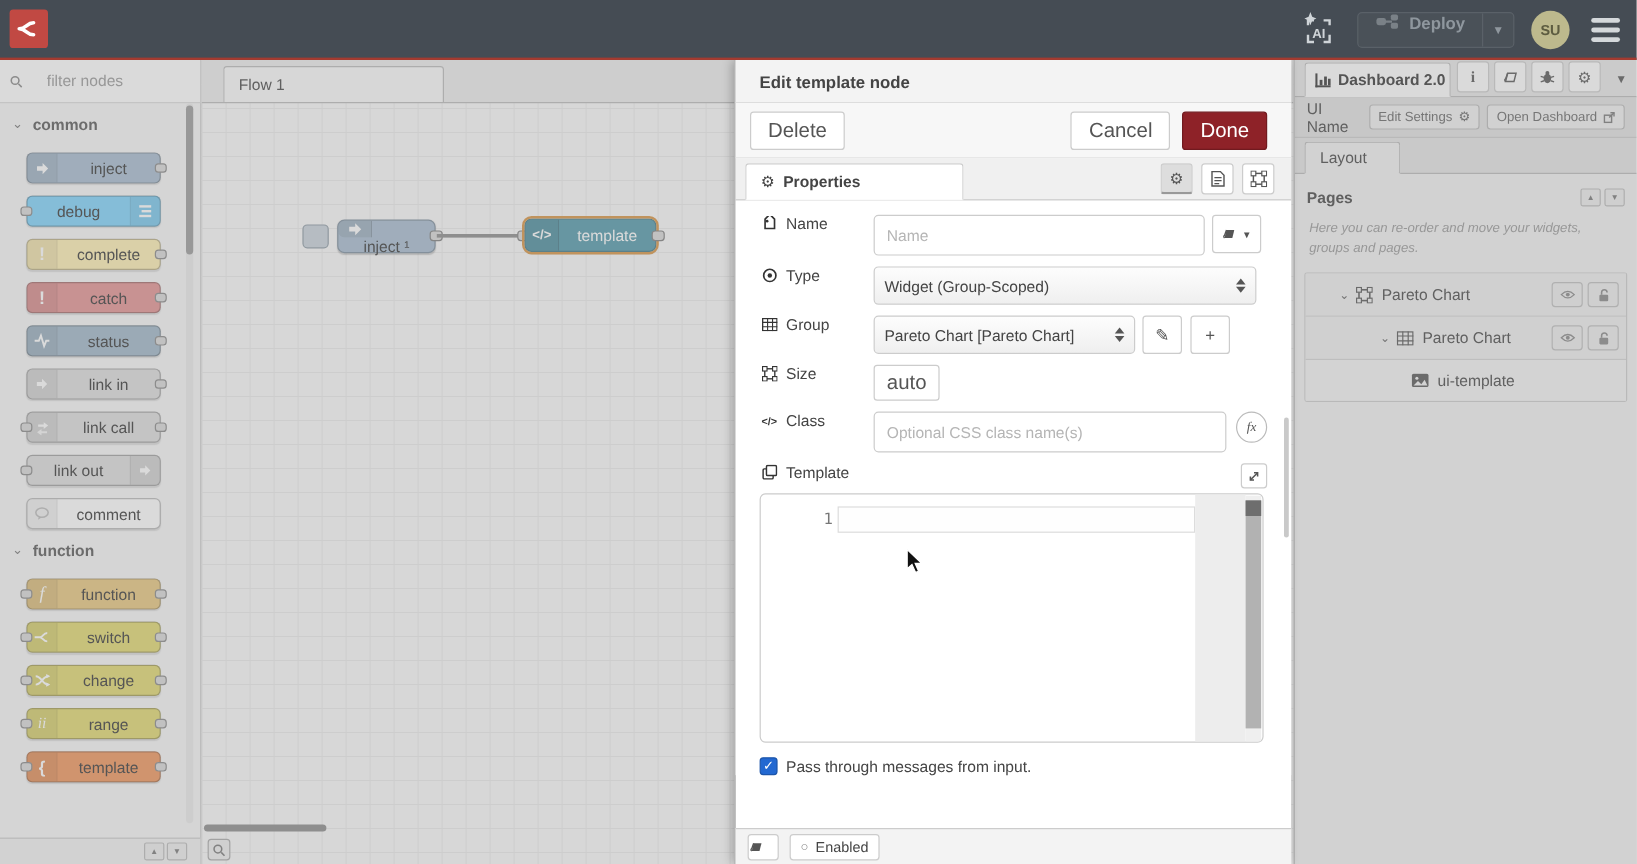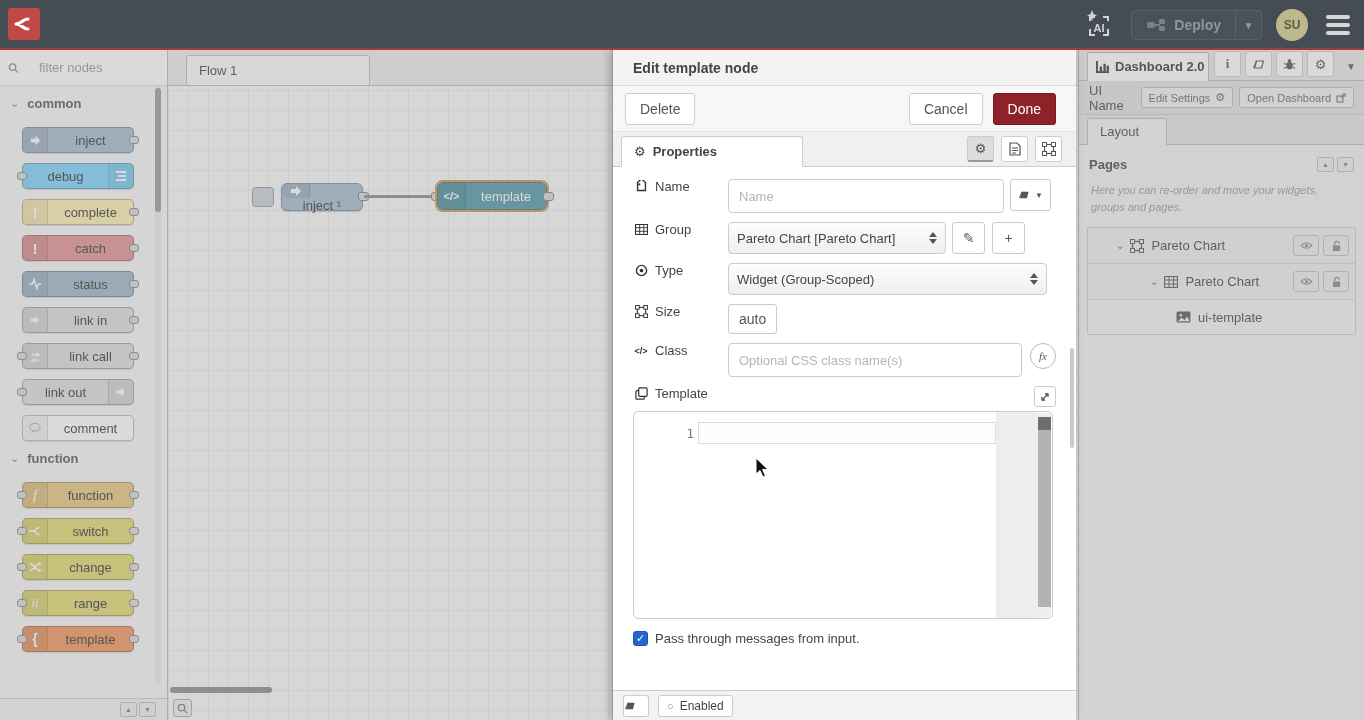--- a/index.html
+++ b/index.html
@@ -10,21 +10,21 @@
   
   .header { position:absolute; top:0; left:0; width:1364px; height:50px;
     background:#454c54; border-bottom:2px solid #a43b30; display:flex; align-items:center; z-index:200;}
   .logo { width:32px; height:32px; margin-left:8px; border-radius:3px; background:#c14943;
     display:flex; align-items:center; justify-content:center; }
   .hdr-title { color:#dfe3e6; font-size:17px; font-weight:bold; margin-left:12px; letter-spacing:.2px; }
   .hdr-right { position:absolute; right:10px; top:0; height:50px; display:flex; align-items:center; gap:14px; }
   .ai-btn { width:36px; height:34px; position:relative; display:flex; align-items:flex-end; justify-content:center; }
   .deploy { display:flex; align-items:center; height:30px; background:#4a5158; border:1px solid #5a6168;
     border-radius:4px; overflow:hidden; }
-  .deploy-main { display:flex; align-items:center; gap:8px; padding:0 14px; height:100%; }
+  .deploy-main { display:flex; gap:8px; padding:0 14px; height:100%; }
   .deploy-label { color:#8f979e; font-size:14px; font-weight:bold; }
   .deploy-caret { width:26px; height:100%; border-left:1px solid #5a6168; display:flex; align-items:center;
     justify-content:center; color:#8f979e; font-size:10px; }
   .avatar { width:32px; height:32px; border-radius:50%; background:#bdb98d; color:#5d5c40;
     font-size:12px; font-weight:bold; display:flex; align-items:center; justify-content:center; }
   .burger { display:flex; flex-direction:column; gap:4px; padding:4px; }
   .burger span { display:block; width:24px; height:4px; background:#d4d8db; border-radius:2px; }
 
   
   .main { position:absolute; top:50px; left:0; width:1364px; height:670px; }
@@ -85,21 +85,21 @@
     background:#f0f0f0; border-radius:3px; display:flex; align-items:center; justify-content:center;}
 
   
   .tray { position:absolute; top:0; left:612px; width:464px; height:670px; background:#fff; z-index:50;
     border-left:1px solid #999; box-shadow:-2px 0 8px rgba(0,0,0,.25); }
   .tray-title { height:36px; background:#f3f3f3; border-bottom:1px solid #ddd; display:flex; align-items:center;
     padding:0 20px; font-size:14px; font-weight:bold; color:#444; }
   .tray-toolbar { height:46px; display:flex; align-items:center; padding:0 20px 0 12px; background:#f7f7f7;
     border-bottom:1px solid #e3e3e3;}
   .btn { height:32px; padding:0 14px; border:1px solid #ccc; border-radius:3px; background:#fff;
-    font-size:14px; color:#555; display:flex; align-items:center; justify-content:center;
+    font-size:17px; color:#555; display:flex; align-items:center; justify-content:center;
     font-family:"Liberation Sans",sans-serif; }
   .btn-done { background:#8e2228; border-color:#711a1f; color:#fff; min-width:62px; }
   .tray-toolbar .spacer { flex:1; }
   .tray-toolbar .btn + .btn { margin-left:10px; }
   .tray-tabs { height:35px; background:#f0f0f0; border-bottom:1px solid #ccc; position:relative; }
   .tab-props { position:absolute; left:8px; bottom:-1px; width:182px; height:31px; background:#fff;
     border:1px solid #ccc; border-bottom:1px solid #fff; border-radius:3px 3px 0 0; display:flex;
     align-items:center; gap:7px; padding-left:12px; font-size:13px; font-weight:bold; color:#444;}
   .tabs-right { position:absolute; right:14px; bottom:4px; display:flex; gap:7px; }
   .icon-btn { width:27px; height:26px; border:1px solid #ccc; border-radius:3px; background:#fff;
@@ -612,20 +612,39 @@
               <path d="M3 11 L11 11 L13 3 L5 3 Z" fill="#555"></path>
                 <path d="M3 11 C2 10 2 9 3 8.5 L5 3" fill="none" stroke="#555" stroke-width="1.4"></path>
               </svg>
             <span style="font-size:8px;color:#555">▼</span>
           </div>
         </div>
 
         <div class="frow">
           <div class="flabel">
             <span class="fico">
+              <svg width="13" height="13" viewBox="0 0 14 14">
+                  <circle cx="7" cy="7" r="5.5" fill="none" stroke="#333" stroke-width="1.5"></circle>
+                  <circle cx="7" cy="7" r="2" fill="#333"></circle>
+                </svg>
+              </span>
+            <span>Type</span>
+          </div>
+          <div class="selectbox" style="width:319px">
+            <span>Widget (Group-Scoped)</span>
+            <span class="sel-arrows">
+                <span class="tri-up"></span>
+                <span class="tri-dn"></span>
+              </span>
+          </div>
+        </div>
+
+        <div class="frow">
+          <div class="flabel">
+            <span class="fico">
               <svg width="13" height="11" viewBox="0 0 14 12">
                   <rect x="0.5" y="0.5" width="13" height="11" fill="none" stroke="#333" stroke-width="1.2"></rect>
                   <line x1="0" y1="4" x2="14" y2="4" stroke="#333"></line>
                   <line x1="0" y1="8" x2="14" y2="8" stroke="#333"></line>
                   <line x1="5" y1="0" x2="5" y2="12" stroke="#333"></line>
                   <line x1="9.5" y1="0" x2="9.5" y2="12" stroke="#333"></line>
                 </svg>
               </span>
             <span>Group</span>
           </div>
@@ -635,39 +654,20 @@
                 <span class="tri-up"></span>
                 <span class="tri-dn"></span>
               </span>
           </div>
           <div class="sq-btn" style="margin-left:6px">
               <span>✎</span>
             </div>
           <div class="sq-btn" style="margin-left:7px">
               <span>+</span>
             </div>
-        </div>
-
-        <div class="frow">
-          <div class="flabel">
-            <span class="fico">
-              <svg width="13" height="13" viewBox="0 0 14 14">
-                  <circle cx="7" cy="7" r="5.5" fill="none" stroke="#333" stroke-width="1.5"></circle>
-                  <circle cx="7" cy="7" r="2" fill="#333"></circle>
-                </svg>
-              </span>
-            <span>Type</span>
-          </div>
-          <div class="selectbox" style="width:319px">
-            <span>Widget (Group-Scoped)</span>
-            <span class="sel-arrows">
-                <span class="tri-up"></span>
-                <span class="tri-dn"></span>
-              </span>
-          </div>
         </div>
 
         <div class="frow">
           <div class="flabel">
             <span class="fico">
               <svg width="13" height="13" viewBox="0 0 14 14">
                   <rect x="2.5" y="2.5" width="9" height="9" fill="none" stroke="#333" stroke-width="1.2"></rect>
                   <rect x="0.5" y="0.5" width="4" height="4" fill="#fff" stroke="#333"></rect>
                   <rect x="9.5" y="0.5" width="4" height="4" fill="#fff" stroke="#333"></rect>
                   <rect x="0.5" y="9.5" width="4" height="4" fill="#fff" stroke="#333"></rect>

